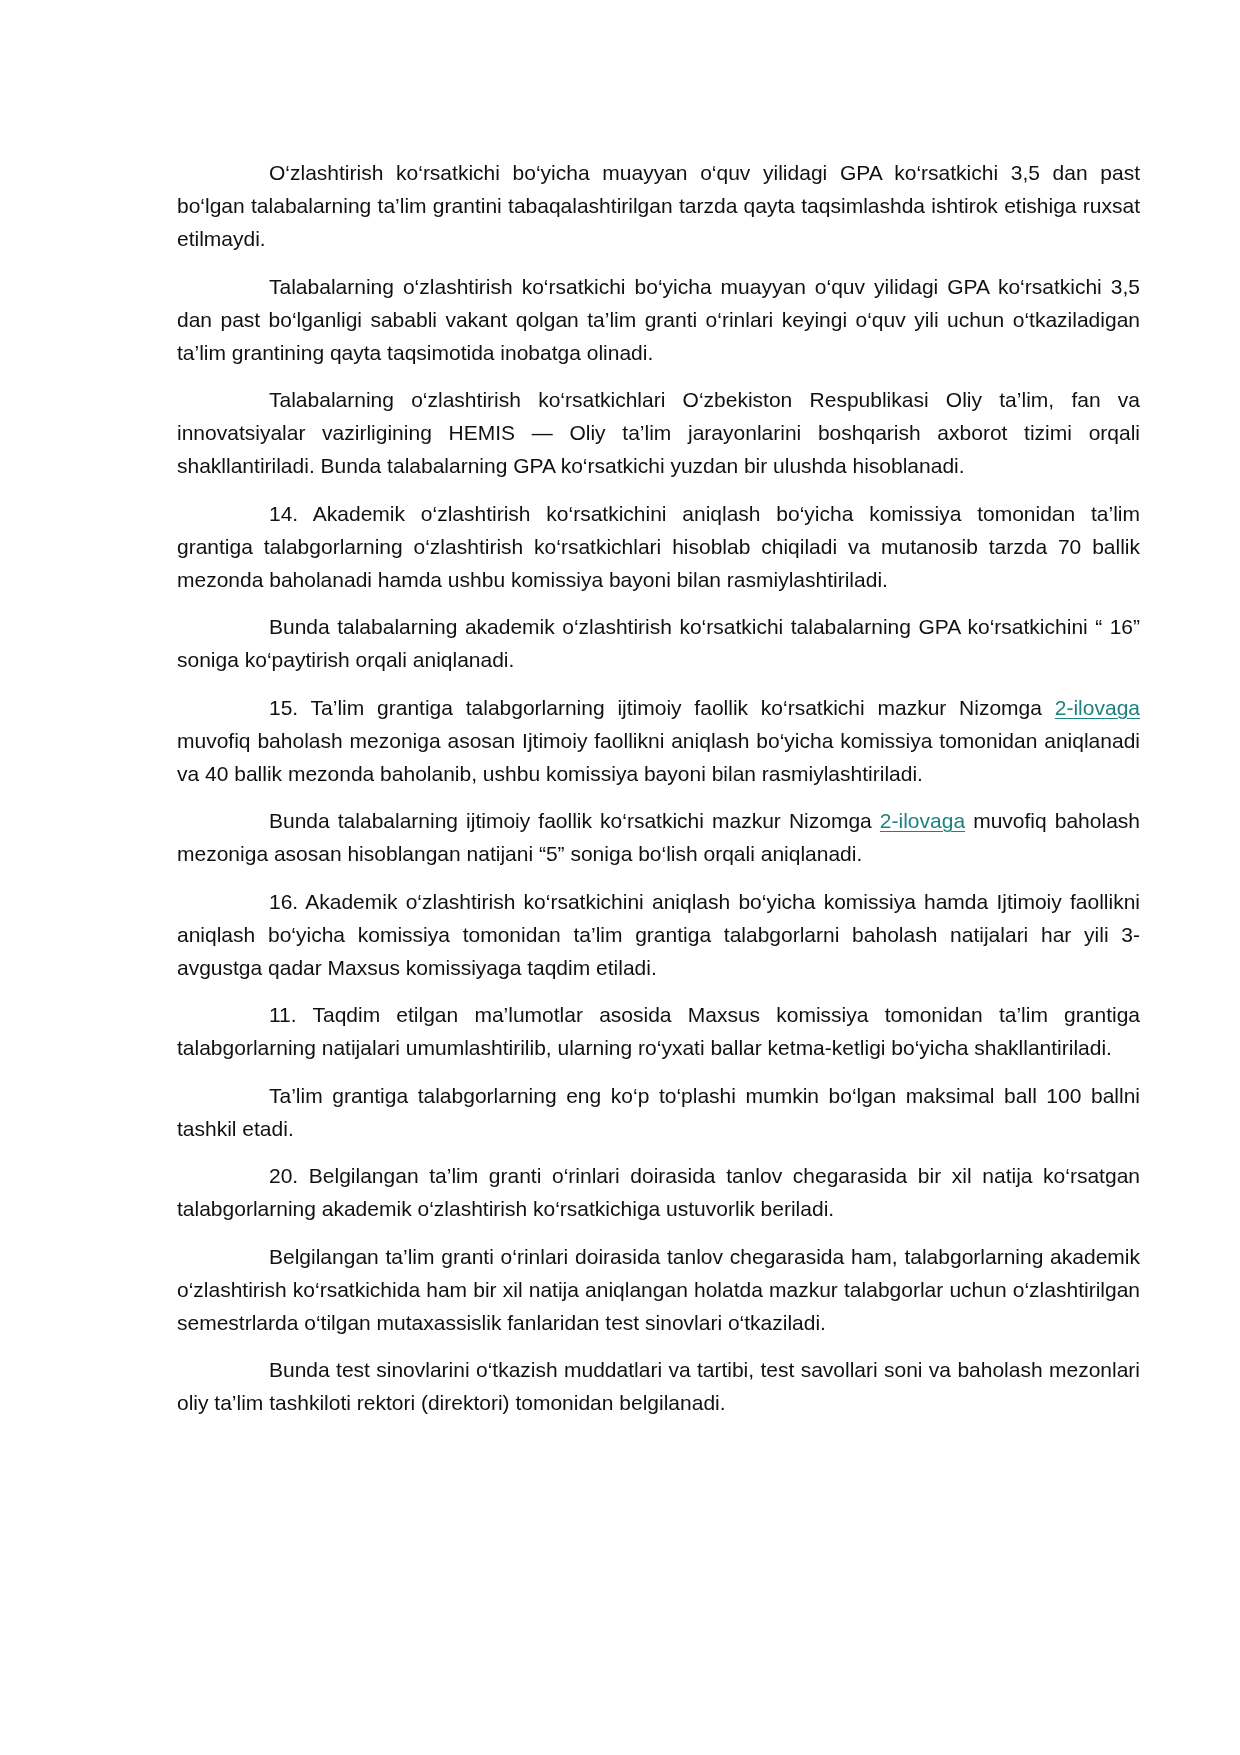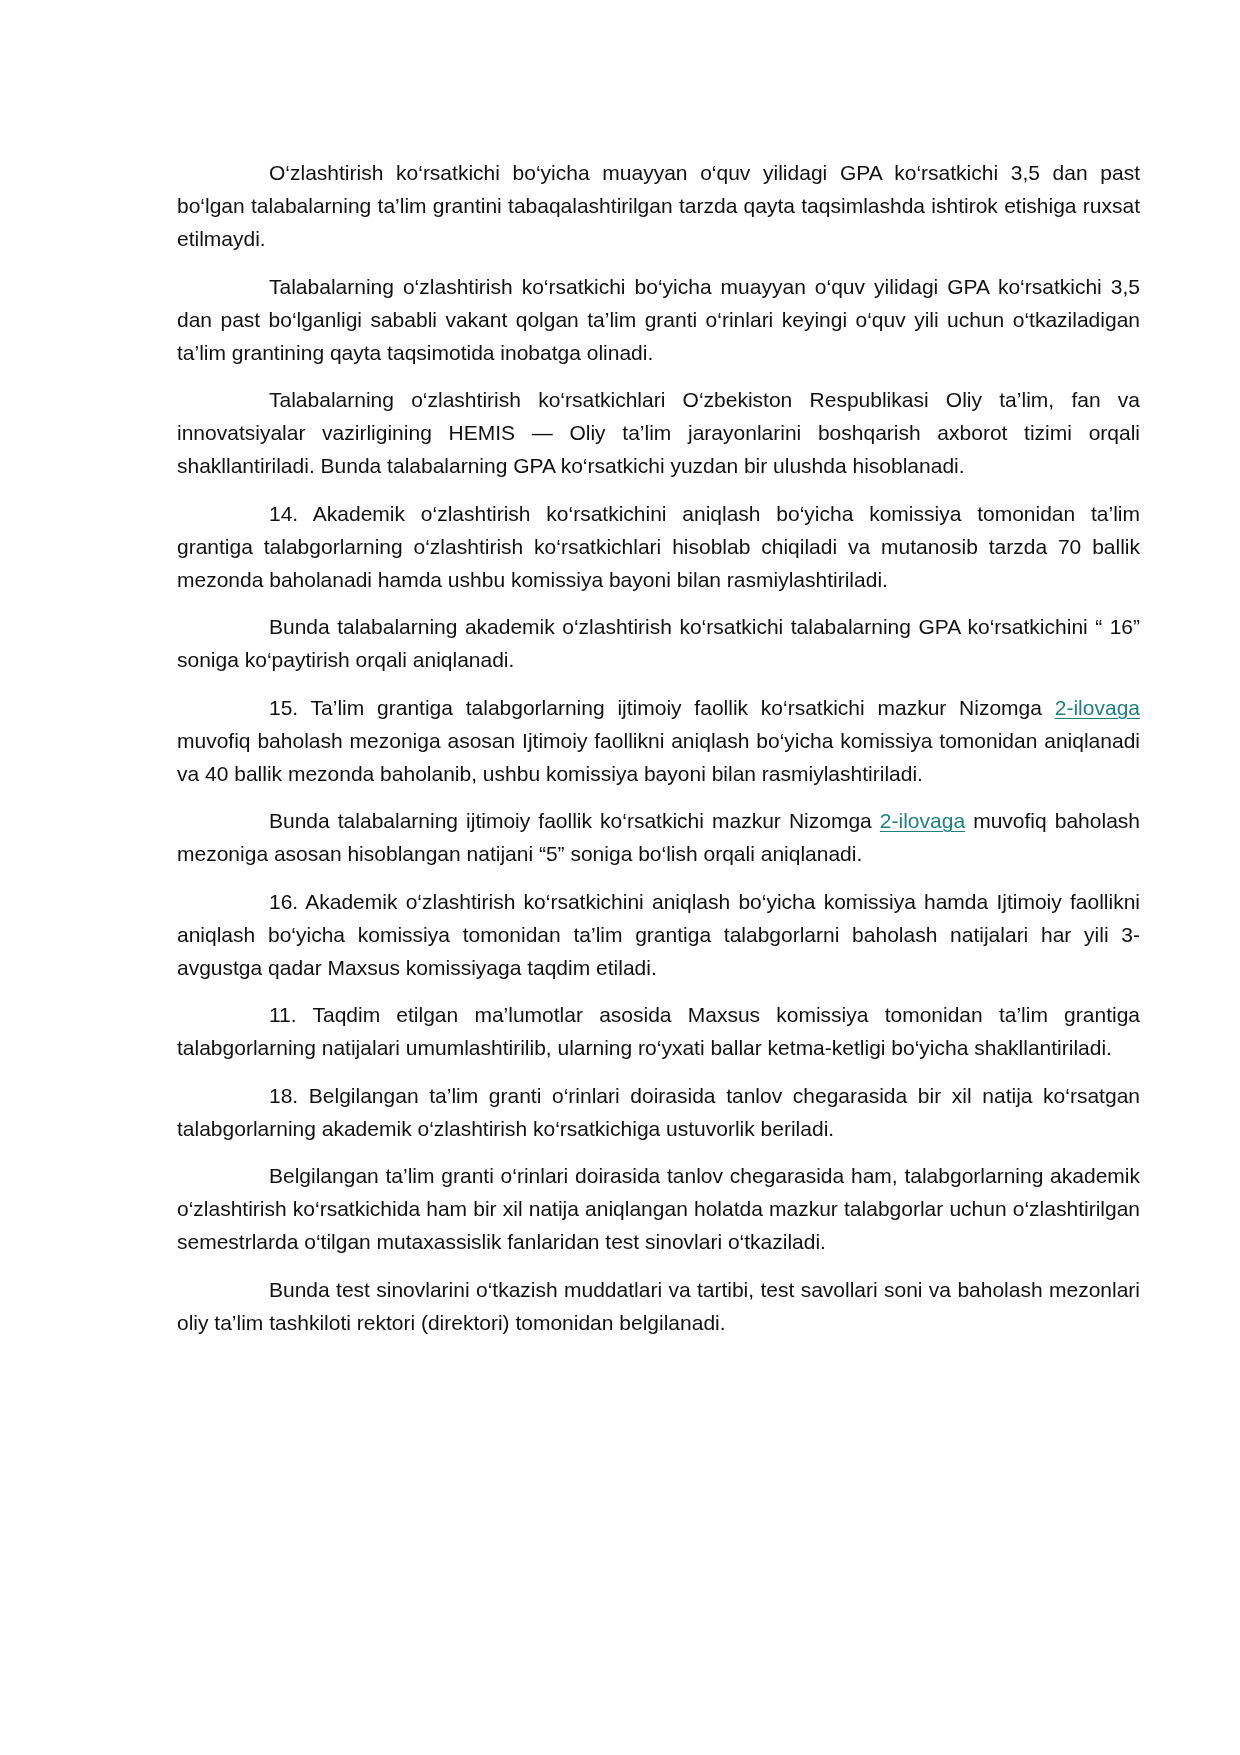--- a/index.html
+++ b/index.html
@@ -33,16 +33,17 @@
 <div class="page">
   <p class="para">O‘zlashtirish ko‘rsatkichi bo‘yicha muayyan o‘quv yilidagi GPA ko‘rsatkichi 3,5 dan past bo‘lgan talabalarning ta’lim grantini tabaqalashtirilgan tarzda qayta taqsimlashda ishtirok etishiga ruxsat etilmaydi.</p>
   <p class="para">Talabalarning o‘zlashtirish ko‘rsatkichi bo‘yicha muayyan o‘quv yilidagi GPA ko‘rsatkichi 3,5 dan past bo‘lganligi sababli vakant qolgan ta’lim granti o‘rinlari keyingi o‘quv yili uchun o‘tkaziladigan ta’lim grantining qayta taqsimotida inobatga olinadi.</p>
   <p class="para">Talabalarning o‘zlashtirish ko‘rsatkichlari O‘zbekiston Respublikasi Oliy ta’lim, fan va innovatsiyalar vazirligining HEMIS — Oliy ta’lim jarayonlarini boshqarish axborot tizimi orqali shakllantiriladi. Bunda talabalarning GPA ko‘rsatkichi yuzdan bir ulushda hisoblanadi.</p>
   <p class="para">14. Akademik o‘zlashtirish ko‘rsatkichini aniqlash bo‘yicha komissiya tomonidan ta’lim grantiga talabgorlarning o‘zlashtirish ko‘rsatkichlari hisoblab chiqiladi va mutanosib tarzda 70 ballik mezonda baholanadi hamda ushbu komissiya bayoni bilan rasmiylashtiriladi.</p>
   <p class="para">Bunda talabalarning akademik o‘zlashtirish ko‘rsatkichi talabalarning GPA ko‘rsatkichini “ 16” soniga ko‘paytirish orqali aniqlanadi.</p>
   <p class="para"><span>15. Ta’lim grantiga talabgorlarning ijtimoiy faollik ko‘rsatkichi mazkur Nizomga </span><a class="link" style="color: rgb(31, 128, 128);">2-ilovaga</a><span> muvofiq baholash mezoniga asosan Ijtimoiy faollikni aniqlash bo‘yicha komissiya tomonidan aniqlanadi va 40 ballik mezonda baholanib, ushbu komissiya bayoni bilan rasmiylashtiriladi.</span></p>
   <p class="para"><span>Bunda talabalarning ijtimoiy faollik ko‘rsatkichi mazkur Nizomga </span><a class="link" style="color: rgb(31, 128, 128);">2-ilovaga</a><span> muvofiq baholash mezoniga asosan hisoblangan natijani “5” soniga bo‘lish orqali aniqlanadi.</span></p>
   <p class="para">16. Akademik o‘zlashtirish ko‘rsatkichini aniqlash bo‘yicha komissiya hamda Ijtimoiy faollikni aniqlash bo‘yicha komissiya tomonidan ta’lim grantiga talabgorlarni baholash natijalari har yili 3-avgustga qadar Maxsus komissiyaga taqdim etiladi.</p>
   <p class="para">11. Taqdim etilgan ma’lumotlar asosida Maxsus komissiya tomonidan ta’lim grantiga talabgorlarning natijalari umumlashtirilib, ularning ro‘yxati ballar ketma-ketligi bo‘yicha shakllantiriladi.</p>
-  <p class="para">18. Belgilangan ta’lim granti o‘rinlari doirasida tanlov chegarasida bir xil natija ko‘rsatgan talabgorlarning akademik o‘zlashtirish ko‘rsatkichiga ustuvorlik beriladi.</p>
+  <p class="para">Ta’lim grantiga talabgorlarning eng ko‘p to‘plashi mumkin bo‘lgan maksimal ball 100 ballni tashkil etadi.</p>
+  <p class="para">20. Belgilangan ta’lim granti o‘rinlari doirasida tanlov chegarasida bir xil natija ko‘rsatgan talabgorlarning akademik o‘zlashtirish ko‘rsatkichiga ustuvorlik beriladi.</p>
   <p class="para">Belgilangan ta’lim granti o‘rinlari doirasida tanlov chegarasida ham, talabgorlarning akademik o‘zlashtirish ko‘rsatkichida ham bir xil natija aniqlangan holatda mazkur talabgorlar uchun o‘zlashtirilgan semestrlarda o‘tilgan mutaxassislik fanlaridan test sinovlari o‘tkaziladi.</p>
   <p class="para">Bunda test sinovlarini o‘tkazish muddatlari va tartibi, test savollari soni va baholash mezonlari oliy ta’lim tashkiloti rektori (direktori) tomonidan belgilanadi.</p>
 </div>
 
 </body></html>

